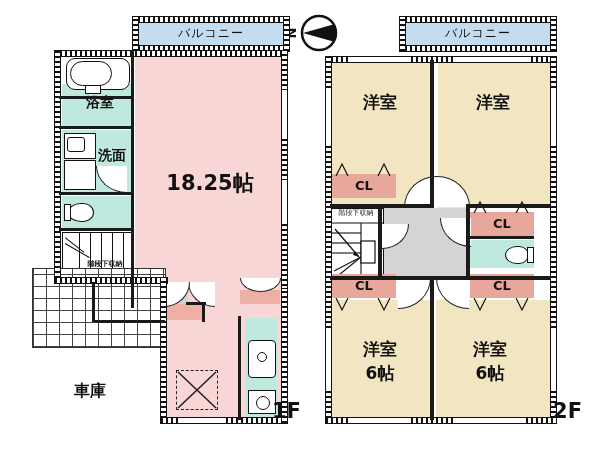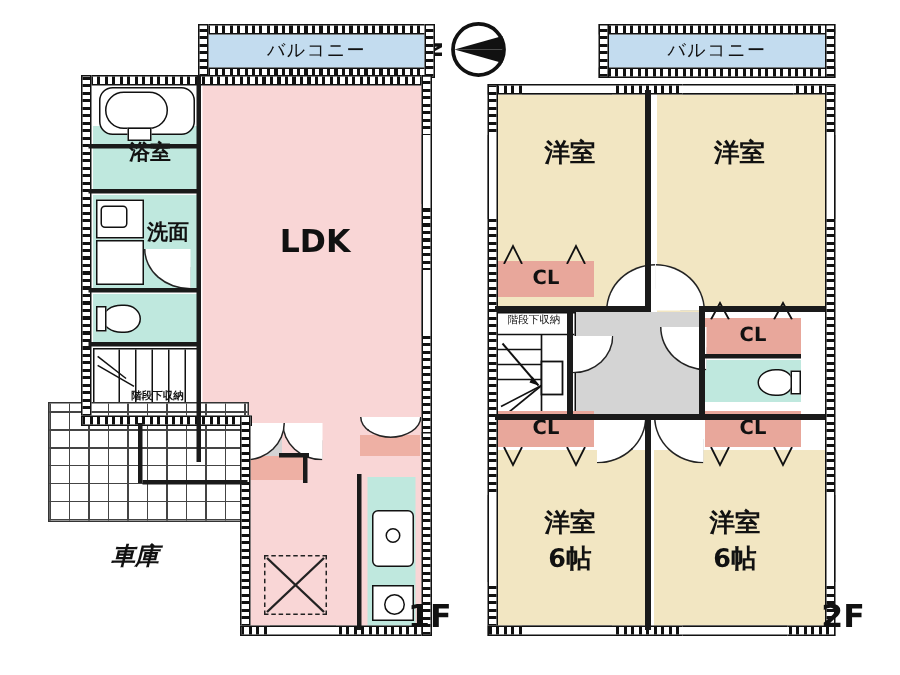--- a/index.html
+++ b/index.html
@@ -179,21 +179,21 @@
   <div class="extwall v" style="left:132px; top:16px; width:5px; height:34px;"></div>
   <div class="extwall v" style="left:283px; top:16px; width:5px; height:34px;"></div>
   <div class="lbl lbl-balc" style="left:146px; top:27px; width:130px;">バルコニー</div>
 
   <div class="room fill-pink" style="left:135px; top:50px; width:148px; height:240px;"></div>
 
   <div class="room fill-pink" style="left:163px; top:290px; width:120px; height:130px;"></div>
 
   <div class="room fill-mint" style="left:245px; top:318px; width:32px; height:100px;"></div>
 
-  <div class="lbl lbl-ldk1" style="left:155px; top:150px; width:110px;">LDK</div>
+  <div class="lbl lbl-ldk2" style="left:145px; top:172px; width:130px;">18.25帖</div>
 
   <div class="room fill-white" style="left:62px; top:56px; width:70px; height:40px;"></div>
   <div class="room fill-mint" style="left:62px; top:84px; width:70px; height:42px;"></div>
   <div class="tub" style="left:66px; top:58px; width:62px; height:30px;"></div>
   <div class="tub-in" style="left:70px; top:61px; width:40px; height:23px;"></div>
   <div class="basin" style="left:85px; top:85px; width:14px; height:7px;"></div>
   <div class="lbl lbl-room" style="left:72px; top:95px; width:56px; font-size:14px;">浴室</div>
 
   <div class="room fill-mint" style="left:62px; top:130px; width:70px; height:62px;"></div>
   <div class="basin" style="left:64px; top:133px; width:30px; height:24px;"></div>
@@ -223,21 +223,21 @@
   <div class="room fill-step" style="left:112px; top:306px; width:52px; height:14px;"></div>
   <div class="room fill-step" style="left:164px; top:304px; width:40px; height:16px;"></div>
   <div class="lbl lbl-room" style="left:96px; top:288px; width:40px; font-size:14px;">玄関</div>
 
   <div class="swing tr" style="left:58px; top:282px; width:40px; height:36px;"></div>
 
   <div class="swing bl" style="left:188px; top:282px; width:26px; height:24px;"></div>
   <div class="swing br" style="left:164px; top:282px; width:25px; height:24px;"></div>
 
   <div class="tiles" style="left:32px; top:268px; width:132px; height:78px;"></div>
-  <div class="lbl lbl-garage" style="left:60px; top:362px; width:60px;font-style:italic;">車庫</div>
+  <div class="lbl lbl-garage" style="left:60px; top:382px; width:60px;">車庫</div>
 
   <div class="sink" style="left:248px; top:340px; width:26px; height:36px;"></div>
   <div class="burner" style="left:257px; top:352px; width:8px; height:8px;"></div>
   <div class="stove" style="left:248px; top:390px; width:26px; height:22px;">
     <div class="burner" style="left:7px; top:5px; width:12px; height:12px;"></div>
   </div>
   <div class="room fill-step" style="left:240px; top:290px; width:40px; height:14px;"></div>
   <div class="swing bl" style="left:240px; top:278px; width:20px; height:13px;"></div>
   <div class="swing br" style="left:260px; top:278px; width:20px; height:13px;"></div>
 
@@ -378,15 +378,15 @@
 
   <div class="win" style="left:348px; top:56px; width:60px; height:5px;"></div>
   <div class="win" style="left:455px; top:56px; width:74px; height:5px;"></div>
   <div class="win v" style="left:325px; top:90px; width:5px; height:56px;"></div>
   <div class="win v" style="left:550px; top:90px; width:5px; height:56px;"></div>
   <div class="win v" style="left:325px; top:330px; width:5px; height:58px;"></div>
   <div class="win v" style="left:550px; top:330px; width:5px; height:58px;"></div>
   <div class="win" style="left:348px; top:417px; width:60px; height:5px;"></div>
   <div class="win" style="left:455px; top:417px; width:70px; height:5px;"></div>
 
-  <div class="lbl lbl-floor" style="left:542px; top:400px; width:40px; text-align:center;">2F</div>
+  <div class="lbl lbl-floor" style="left:542px; top:400px; width:40px; text-align:right;">2F</div>
 
 </div>
 
 </body></html>

